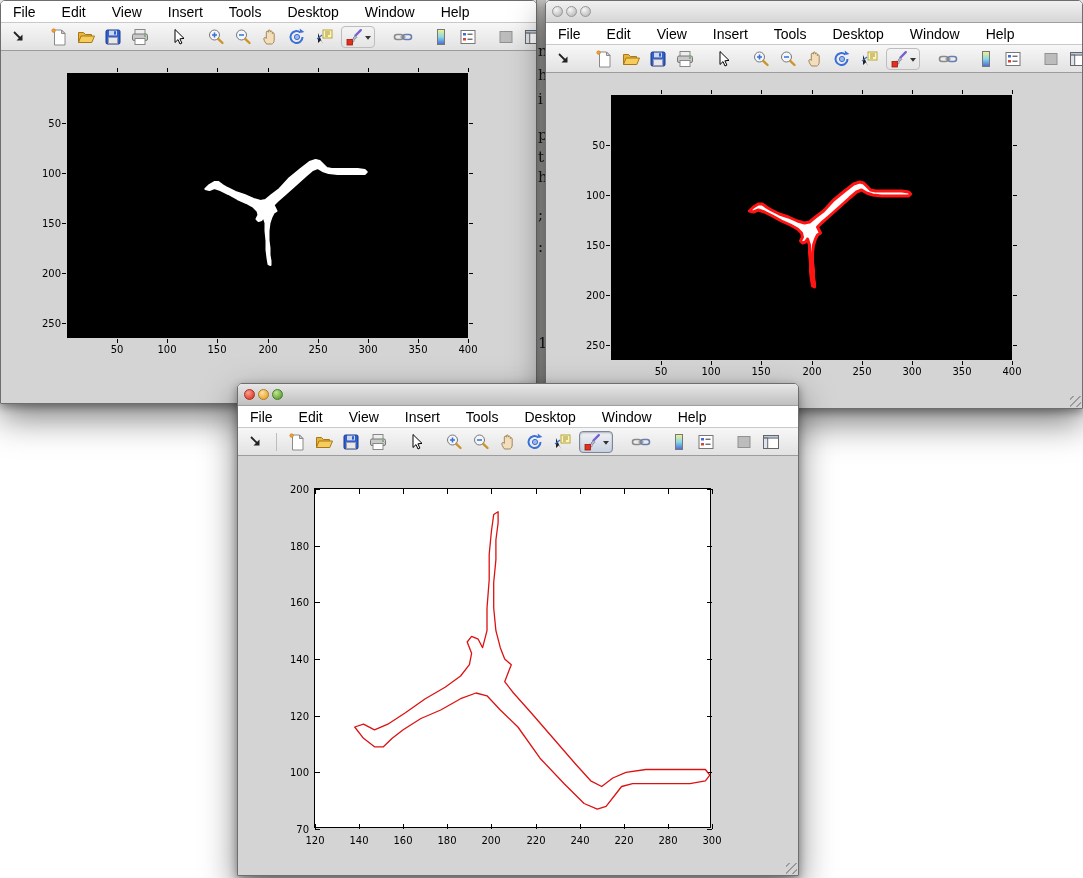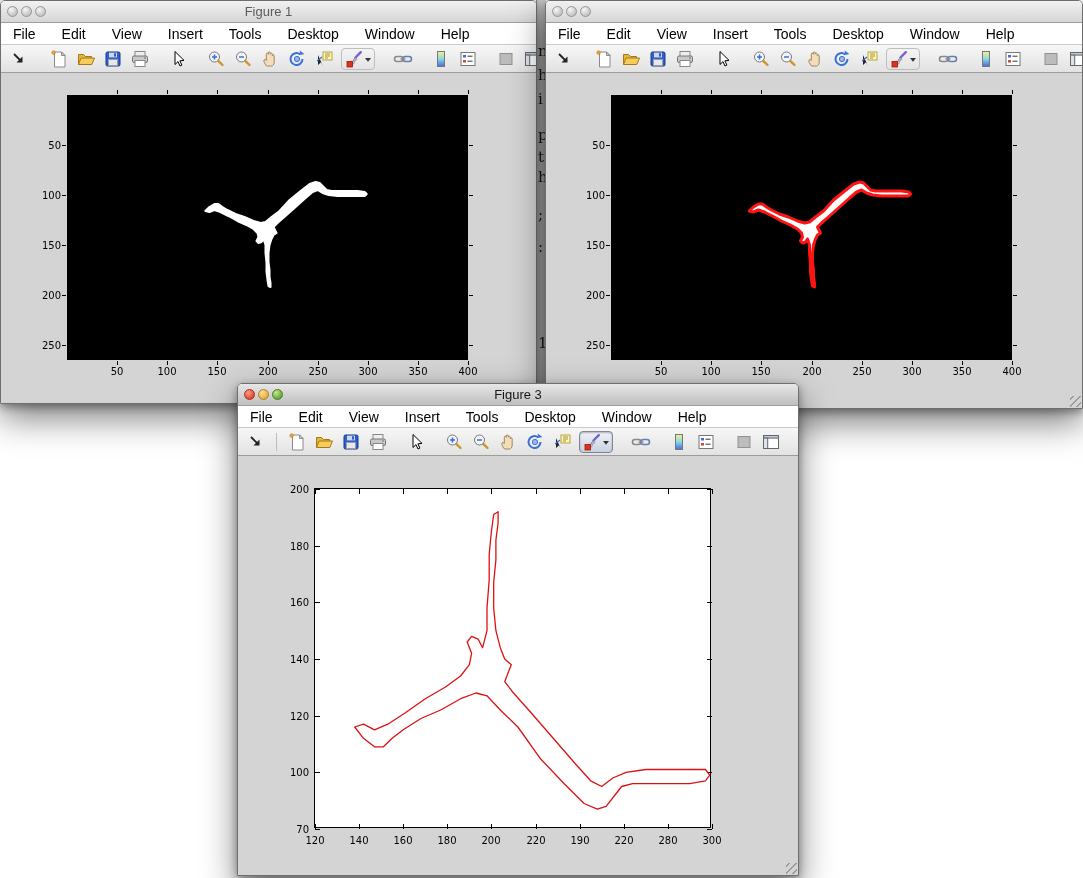--- a/index.html
+++ b/index.html
@@ -70,28 +70,20 @@
       <span style="top: 92px;">i</span>
       <span style="top: 128px;">p</span>
       <span style="top: 150px;">t</span>
       <span style="top: 170px;">h</span>
       <span style="top: 208px;">;</span>
       <span style="top: 240px;">:</span>
       <span style="top: 336px;">1</span>
     </div>
 
   <section class="window unfocused" id="win-fig1" style="left:0;top:0;width:537px;height:404px;z-index:1;">
-    <header class="titlebar">
-      <span class="lights">
-        <i class="light light-close"></i>
-        <i class="light light-min"></i>
-        <i class="light light-zoom"></i>
-      </span>
-      <span class="title">Figure 1</span>
-    </header>
     <nav class="menubar">
         <span class="menu-item">File</span>
         <span class="menu-item">Edit</span>
         <span class="menu-item">View</span>
         <span class="menu-item">Insert</span>
         <span class="menu-item">Tools</span>
         <span class="menu-item">Desktop</span>
         <span class="menu-item">Window</span>
         <span class="menu-item">Help</span>
       </nav>
@@ -474,21 +466,20 @@
     <div class="grip"></div>
   </section>
 
   <section class="window focused" id="win-fig3" style="left:237px;top:383px;width:562px;height:493px;z-index:3;">
     <header class="titlebar">
       <span class="lights">
         <i class="light light-close"></i>
         <i class="light light-min"></i>
         <i class="light light-zoom"></i>
       </span>
-      <span class="title">Figure 3</span>
     </header>
     <nav class="menubar">
         <span class="menu-item">File</span>
         <span class="menu-item">Edit</span>
         <span class="menu-item">View</span>
         <span class="menu-item">Insert</span>
         <span class="menu-item">Tools</span>
         <span class="menu-item">Desktop</span>
         <span class="menu-item">Window</span>
         <span class="menu-item">Help</span>
@@ -640,21 +631,21 @@
           <i class="tick" style="left: 132px; top: 335px; width: 1px; height: 5px;"></i>
           <span class="tlabel xl" style="left: 116px; top: 347px;">180</span>
           <i class="tick" style="left: 176px; top: 0px; width: 1px; height: 5px;"></i>
           <i class="tick" style="left: 176px; top: 335px; width: 1px; height: 5px;"></i>
           <span class="tlabel xl" style="left: 160px; top: 347px;">200</span>
           <i class="tick" style="left: 221px; top: 0px; width: 1px; height: 5px;"></i>
           <i class="tick" style="left: 221px; top: 335px; width: 1px; height: 5px;"></i>
           <span class="tlabel xl" style="left: 205px; top: 347px;">220</span>
           <i class="tick" style="left: 265px; top: 0px; width: 1px; height: 5px;"></i>
           <i class="tick" style="left: 265px; top: 335px; width: 1px; height: 5px;"></i>
-          <span class="tlabel xl" style="left: 249px; top: 347px;">190</span>
+          <span class="tlabel xl" style="left: 249px; top: 347px;">240</span>
           <i class="tick" style="left: 309px; top: 0px; width: 1px; height: 5px;"></i>
           <i class="tick" style="left: 309px; top: 335px; width: 1px; height: 5px;"></i>
           <span class="tlabel xl" style="left: 293px; top: 347px;">220</span>
           <i class="tick" style="left: 353px; top: 0px; width: 1px; height: 5px;"></i>
           <i class="tick" style="left: 353px; top: 335px; width: 1px; height: 5px;"></i>
           <span class="tlabel xl" style="left: 337px; top: 347px;">280</span>
           <i class="tick" style="left: 397px; top: 0px; width: 1px; height: 5px;"></i>
           <i class="tick" style="left: 397px; top: 335px; width: 1px; height: 5px;"></i>
           <span class="tlabel xl" style="left: 381px; top: 347px;">300</span>
           <i class="tick" style="left: 0px; top: 340px; width: 5px; height: 1px;"></i>

